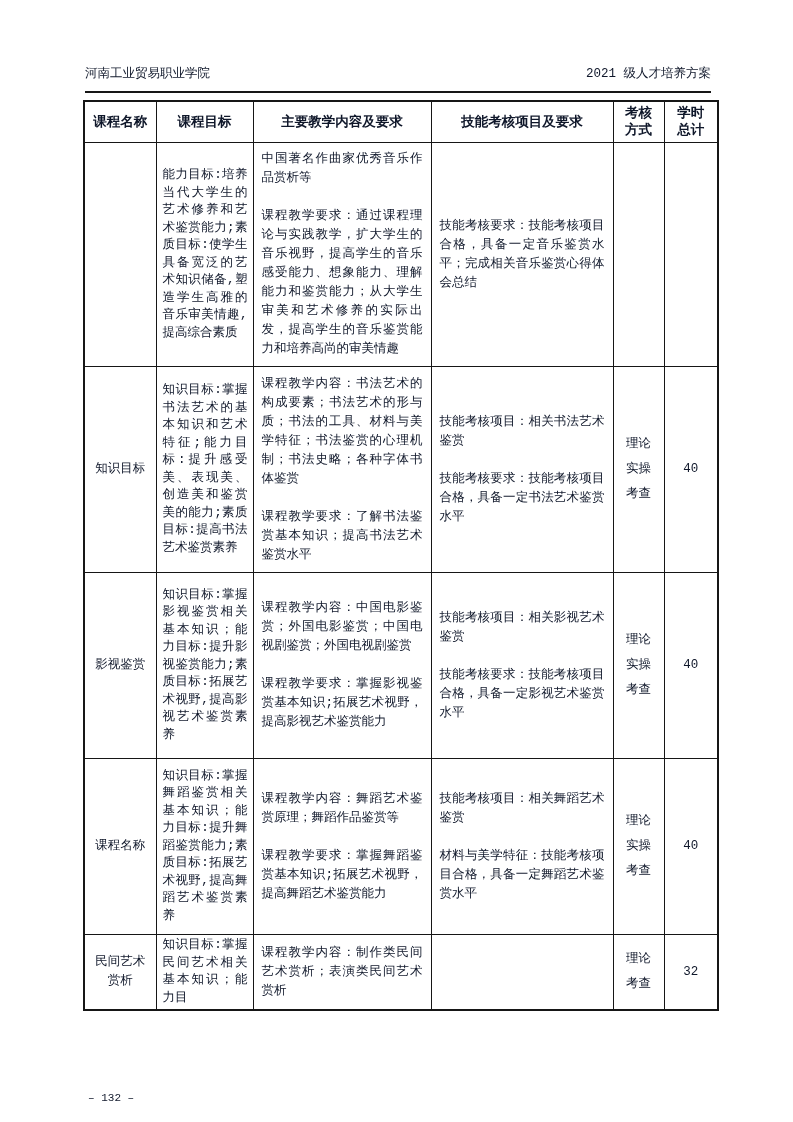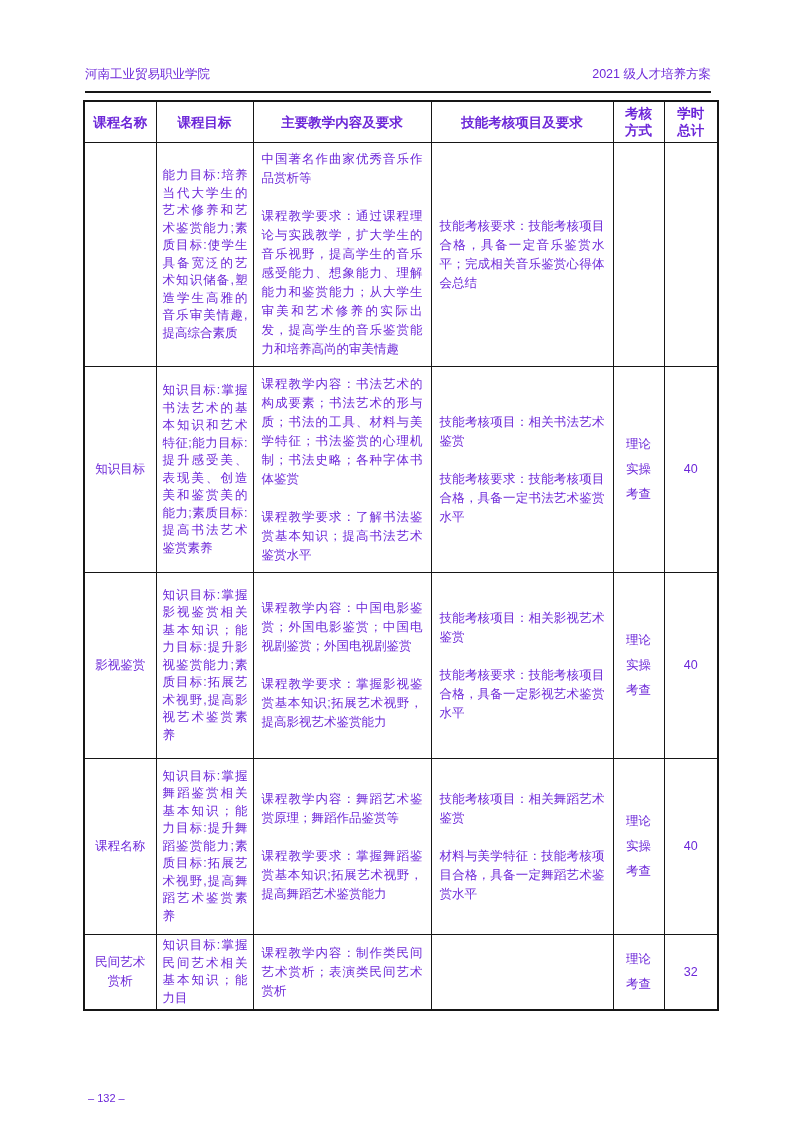--- a/index.html
+++ b/index.html
@@ -2,22 +2,22 @@
 <html><head>
 <meta charset="utf-8">
 <style>
   * { margin: 0; padding: 0; box-sizing: border-box; }
   html, body { background: #e8e8e8; }
   .page {
     position: relative;
     width: 793px;
     height: 1122px;
     background: #ffffff;
-    font-family: Liberation Sans, sans-serif;
-    color: #6d28d9;
+    font-family: Liberation Mono, monospace;
+    color: #0f172a;
     overflow: hidden;
   }
   .page-header {
     position: absolute;
     top: 66px; left: 85px;
     width: 626px;
     display: flex;
     justify-content: space-between;
     font-size: 12.5px;
     line-height: 16px;

